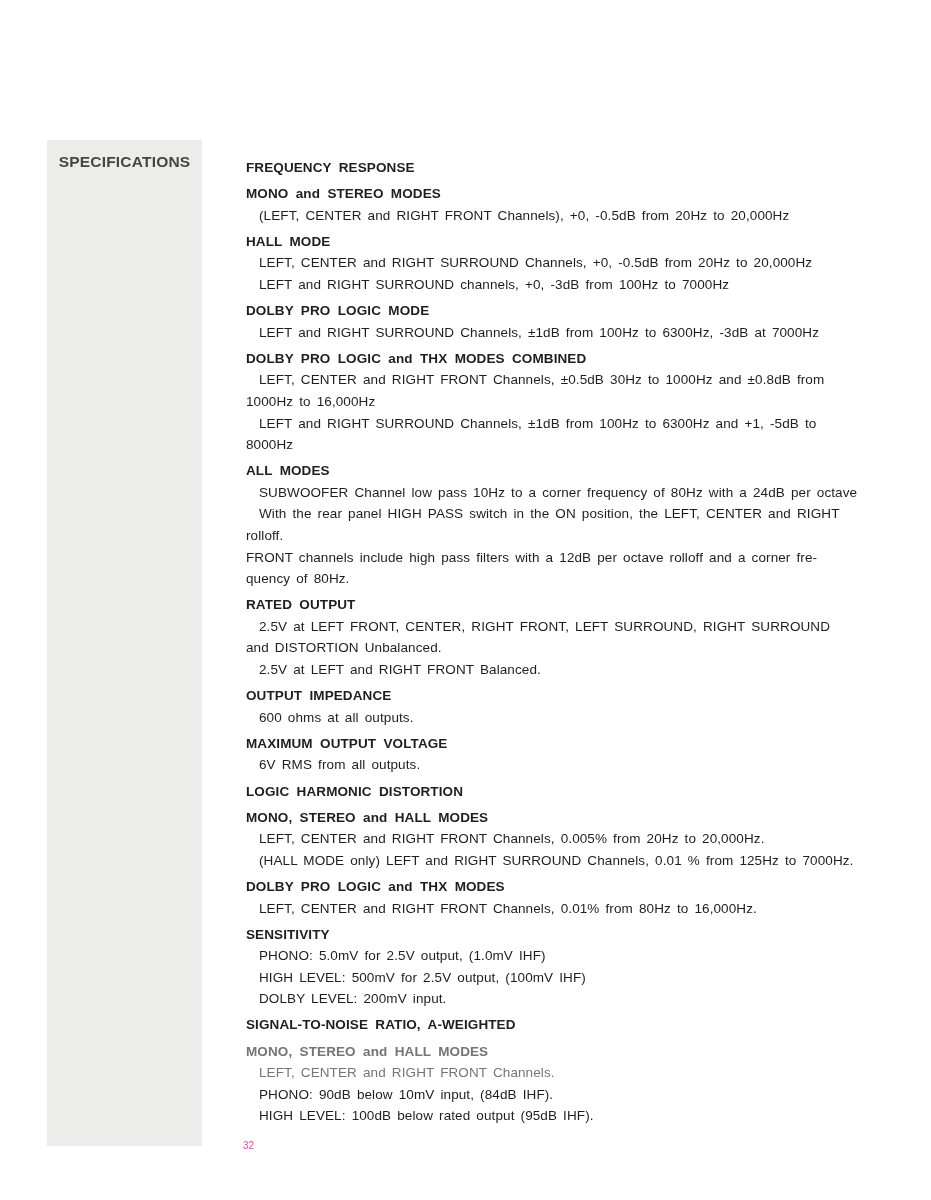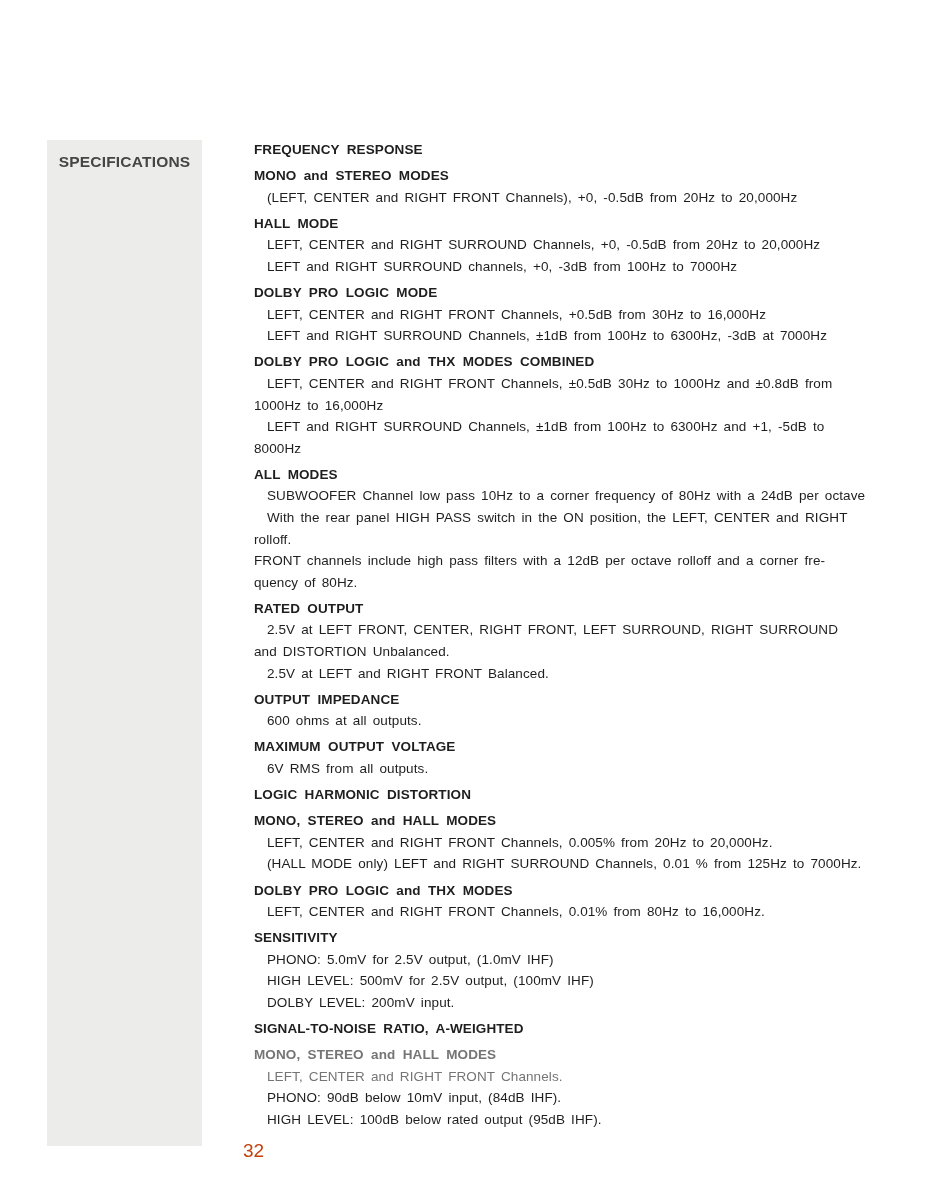--- a/index.html
+++ b/index.html
@@ -24,23 +24,22 @@
     margin-top: 13px;
     text-align: center;
     font-size: 15.5px;
     font-weight: bold;
     color: #454545;
     letter-spacing: 0.2px;
   }
   .content {
     position: absolute;
     left: 246px;
-    top: 139px;
+    top: 157px;
     width: 640px;
-    margin-left: 8px;
   }
   .line {
     font-size: 13.5px;
     line-height: 21.6px;
     color: #1e1e1e;
     word-spacing: 2.2px;
     letter-spacing: 0.1px;
     white-space: nowrap;
   }
   .line.heading {
@@ -49,42 +48,41 @@
     word-spacing: 3.5px;
   }
   .line.heading:first-child { margin-top: 0; }
   .line.indent { padding-left: 13px; }
   .line.flush { padding-left: 0; }
   .line.faded { color: #757575; }
   .page-number {
     position: absolute;
     left: 243px;
     top: 1140px;
-    font-size: 19px;
-    color: #c2410c;
+    font-size: 10px;
+    color: #ec4899;
   }
 </style>
 </head>
 <body>
 
 <div class="page">
 
   <div class="sidebar-box">
     <div class="sidebar-title">SPECIFICATIONS</div>
   </div>
 
   <div class="content">
       <div class="line heading">FREQUENCY RESPONSE</div>
       <div class="line heading">MONO and STEREO MODES</div>
       <div class="line indent">(LEFT, CENTER and RIGHT FRONT Channels), +0, -0.5dB from 20Hz to 20,000Hz</div>
       <div class="line heading">HALL MODE</div>
       <div class="line indent">LEFT, CENTER and RIGHT SURROUND Channels, +0, -0.5dB from 20Hz to 20,000Hz</div>
       <div class="line indent">LEFT and RIGHT SURROUND channels, +0, -3dB from 100Hz to 7000Hz</div>
       <div class="line heading">DOLBY PRO LOGIC MODE</div>
-      <div class="line indent">LEFT, CENTER and RIGHT FRONT Channels, +0.5dB from 30Hz to 16,000Hz</div>
       <div class="line indent">LEFT and RIGHT SURROUND Channels, ±1dB from 100Hz to 6300Hz, -3dB at 7000Hz</div>
       <div class="line heading">DOLBY PRO LOGIC and THX MODES COMBINED</div>
       <div class="line indent">LEFT, CENTER and RIGHT FRONT Channels, ±0.5dB 30Hz to 1000Hz and ±0.8dB from</div>
       <div class="line flush">1000Hz to 16,000Hz</div>
       <div class="line indent">LEFT and RIGHT SURROUND Channels, ±1dB from 100Hz to 6300Hz and +1, -5dB to</div>
       <div class="line flush">8000Hz</div>
       <div class="line heading">ALL MODES</div>
       <div class="line indent">SUBWOOFER Channel low pass 10Hz to a corner frequency of 80Hz with a 24dB per octave</div>
       <div class="line indent">With the rear panel HIGH PASS switch in the ON position, the LEFT, CENTER and RIGHT</div>
       <div class="line flush">rolloff.</div>

